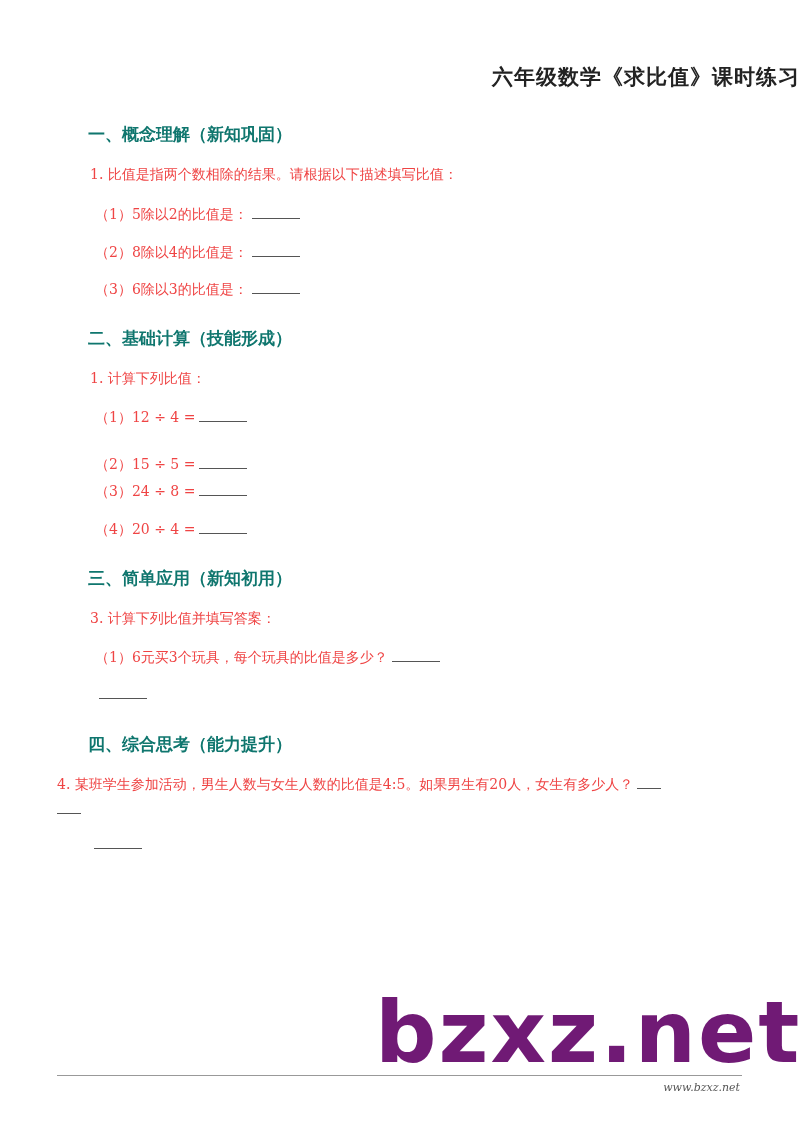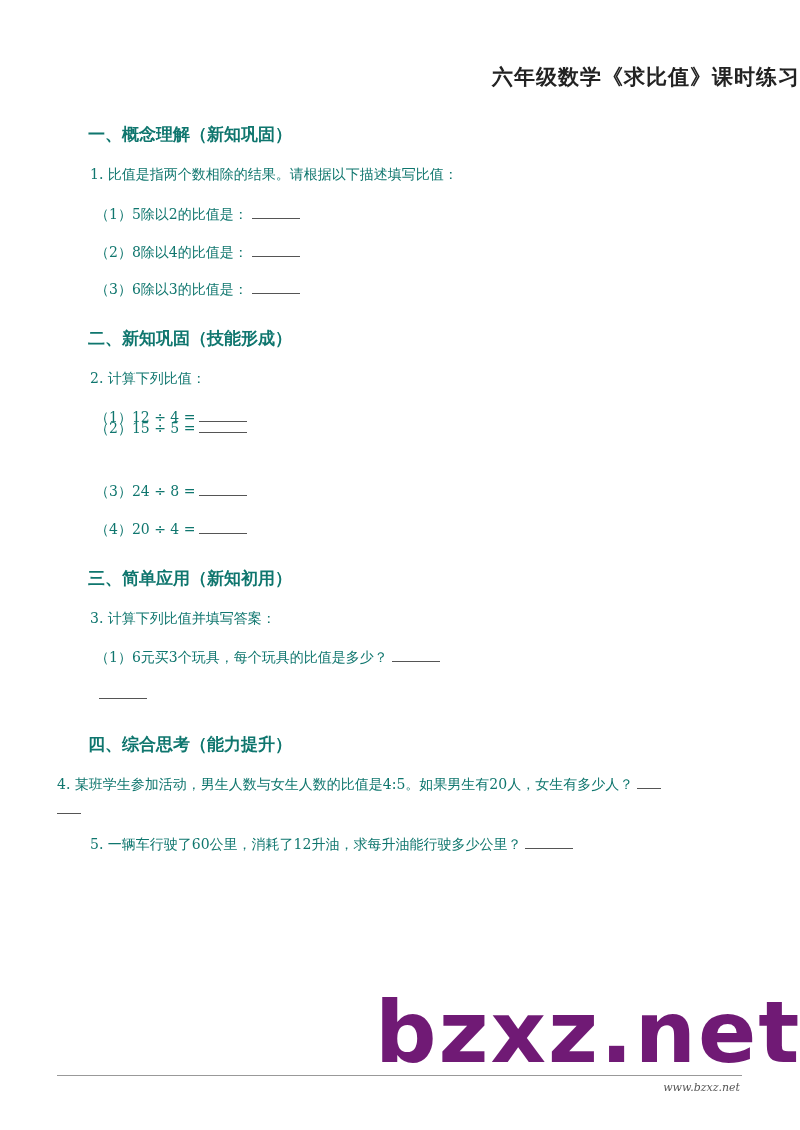--- a/index.html
+++ b/index.html
@@ -2,50 +2,50 @@
 <html><head>
   <meta charset="utf-8">
   <style>
     html, body { margin: 0; padding: 0; background: #ffffff; }
     body { width: 800px; height: 1130px; position: relative; overflow: hidden;
       font-family: "DejaVu Serif", "Liberation Serif", serif; color: #333; }
     .title { position: absolute; top: 63px; left: 0; width: 800px; text-align: right;
       font-size: 21px; font-weight: bold; color: #222; letter-spacing: 1px; }
     .h { position: absolute; left: 40px; font-size: 17px; font-weight: bold; color: #0f766e;
       font-family: "DejaVu Sans", "Liberation Sans", sans-serif; margin-left: 48px; }
-    .q { position: absolute; font-size: 14px; color: #0f766e; white-space: nowrap; }
+    .q { position: absolute; font-size: 14px; color: #ef4444; white-space: nowrap; }
     .blank { display: inline-block; width: 48px; border-bottom: 1px solid #555; height: 12px; margin-left: 4px; vertical-align: baseline; }
     .watermark { position: absolute; left: 375px; top: 982px; font-size: 86px; font-weight: bold;
       color: #701a75; font-family: "DejaVu Sans", "Liberation Sans", sans-serif; letter-spacing: 2px; }
     .footer-rule { position: absolute; left: 57px; top: 1075px; width: 685px; height: 1px; background: #999; }
     .footer-url { position: absolute; right: 60px; top: 1081px; font-size: 11px; font-style: italic; color: #555; margin-left: 9px; }
   </style>
 </head>
 <body>
 
 <div class="title">六年级数学《求比值》课时练习</div>
 
 <div class="h" style="top:123px">一、概念理解（新知巩固）</div>
 <div class="q" style="left:90px;top:166px">1. 比值是指两个数相除的结果。请根据以下描述填写比值：</div>
 <div class="q" style="left:95px;top:206px"><span>（1）5除以2的比值是：</span><span class="blank"></span></div>
 <div class="q" style="left:95px;top:244px"><span>（2）8除以4的比值是：</span><span class="blank"></span></div>
 <div class="q" style="left:95px;top:281px"><span>（3）6除以3的比值是：</span><span class="blank"></span></div>
 
-<div class="h" style="top:327px">二、新知巩固（技能形成）</div>
-<div class="q" style="left:90px;top:370px">2. 计算下列比值：</div>
+<div class="h" style="top:327px">二、基础计算（技能形成）</div>
+<div class="q" style="left:90px;top:370px">1. 计算下列比值：</div>
 <div class="q" style="left:95px;top:409px"><span>（1）12 ÷ 4 =</span><span class="blank"></span></div>
-<div class="q" style="left:95px;top:420px"><span>（2）15 ÷ 5 =</span><span class="blank"></span></div>
+<div class="q" style="left:95px;top:456px"><span>（2）15 ÷ 5 =</span><span class="blank"></span></div>
 <div class="q" style="left:95px;top:483px"><span>（3）24 ÷ 8 =</span><span class="blank"></span></div>
 <div class="q" style="left:95px;top:521px"><span>（4）20 ÷ 4 =</span><span class="blank"></span></div>
 
 <div class="h" style="top:567px">三、简单应用（新知初用）</div>
 <div class="q" style="left:90px;top:610px">3. 计算下列比值并填写答案：</div>
 <div class="q" style="left:95px;top:649px"><span>（1）6元买3个玩具，每个玩具的比值是多少？</span><span class="blank"></span></div>
 <div class="q" style="left:95px;top:686px"><span class="blank"></span></div>
 
 <div class="h" style="top:733px">四、综合思考（能力提升）</div>
 <div class="q" style="left:57px;top:776px"><span>4. 某班学生参加活动，男生人数与女生人数的比值是4:5。如果男生有20人，女生有多少人？</span><span class="blank" style="width:24px"></span></div>
 <div style="position:absolute;left:57px;top:813px;width:24px;border-bottom:1px solid #555"></div>
-<div class="q" style="left:90px;top:836px"><span>5. 一辆车行驶了60公里，消耗了12升油，求每升油能行驶多少公里？</span><span class="blank"></span></div>
+<div class="q" style="left:90px;top:836px"><span class="blank"></span></div>
 
 <div class="watermark">bzxz.net</div>
 <div class="footer-rule"></div>
 <div class="footer-url">www.bzxz.net</div>
 
 </body></html>

